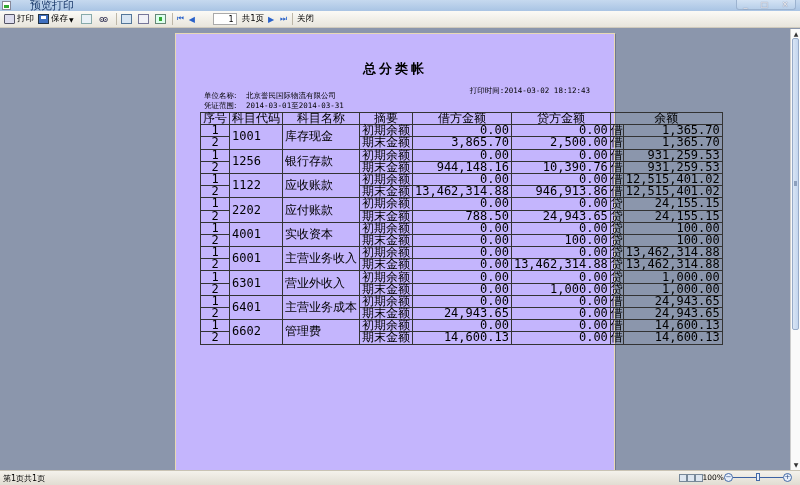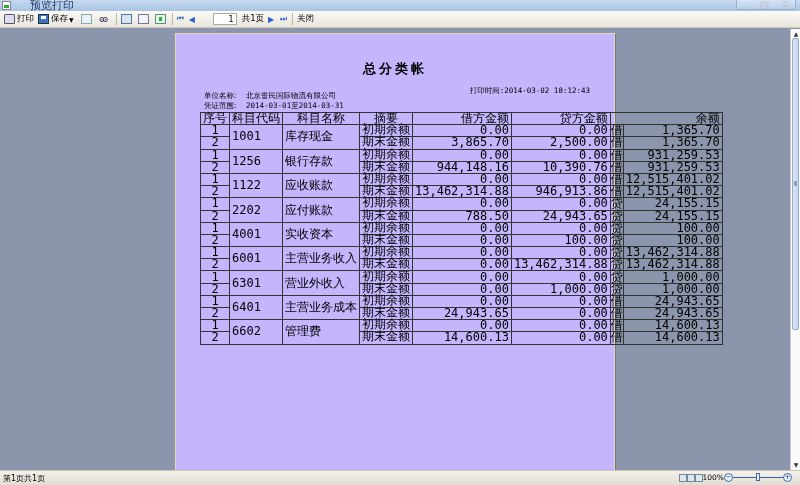--- a/index.html
+++ b/index.html
@@ -31,25 +31,25 @@
 .vscroll .up,.vscroll .down{position:absolute;left:1px;width:8px;height:8px;font-size:6px;text-align:center;line-height:8px;color:#333}
 .vscroll .up{top:1px}.vscroll .down{bottom:1px}
 .vscroll .thumb{position:absolute;left:1px;top:9px;width:7px;height:292px;background:linear-gradient(90deg,#d9e5f5,#c4d6ee);border:1px solid #97abc8;border-radius:2px}
 .vscroll .thumb::after{content:"";position:absolute;left:1px;top:142px;width:3px;height:5px;background:#8da0bd}
 .page{position:absolute;left:175px;top:4px;width:440px;height:440px;background:#c4b5fd;border:1px solid #e7d9b4;box-shadow:1px 1px 0 #6f7890}
 .doc-title{position:absolute;left:0;top:26px;width:100%;text-align:center;font-size:13px;font-weight:bold;letter-spacing:3px;font-family:"DejaVu Serif",serif}
 .meta{position:absolute;font-size:7.5px;line-height:10px;white-space:nowrap}
 .ledger{position:absolute;left:24px;top:78px;border-collapse:collapse;font-size:12px;font-family:"DejaVu Sans Mono",monospace}
 .ledger td,.ledger th{border:1px solid #333;height:12.2px;padding:0 2px;font-weight:normal;white-space:nowrap;line-height:11px}
 .ledger th{text-align:center;font-family:"DejaVu Sans",sans-serif}
-.ledger th.r{text-align:right}
+.ledger th.r{text-align:center}
 .c-seq{width:26px;text-align:center}
 .c-code{width:50px}
 .c-name{width:64px;font-family:Liberation Sans, sans-serif}
-.c-summ{width:62px;font-family:Liberation Mono, monospace}
+.c-summ{width:62px;font-family:Liberation Serif, serif}
 .c-num{width:100px;text-align:right}
 .c-num2{width:94px;text-align:right}
 .c-dir{width:12px;text-align:center;font-family:"DejaVu Sans",sans-serif;padding:0!important}
 .c-bal{width:58px;text-align:right}
 .statusbar{position:absolute;left:0;top:470px;width:800px;height:15px;background:linear-gradient(#f4f2ec,#e1ddd2);border-top:1px solid #c9c3b4}
 .statusbar .pg{position:absolute;left:3px;top:2px;font-size:8px}
 .zoomgrp{position:absolute;right:8px;top:2px;display:flex;align-items:center;gap:0;font-size:7.5px}
 .zi{width:8px;height:8px;border:1px solid #789;background:#dde6f0}
 .zcirc{width:9px;height:9px;border:1px solid #446aa6;border-radius:50%;background:#e9f0fa;font-size:7px;line-height:7px;text-align:center;color:#274a86}
 .ztrack{width:50px;height:1px;background:#3d62a3;position:relative}

